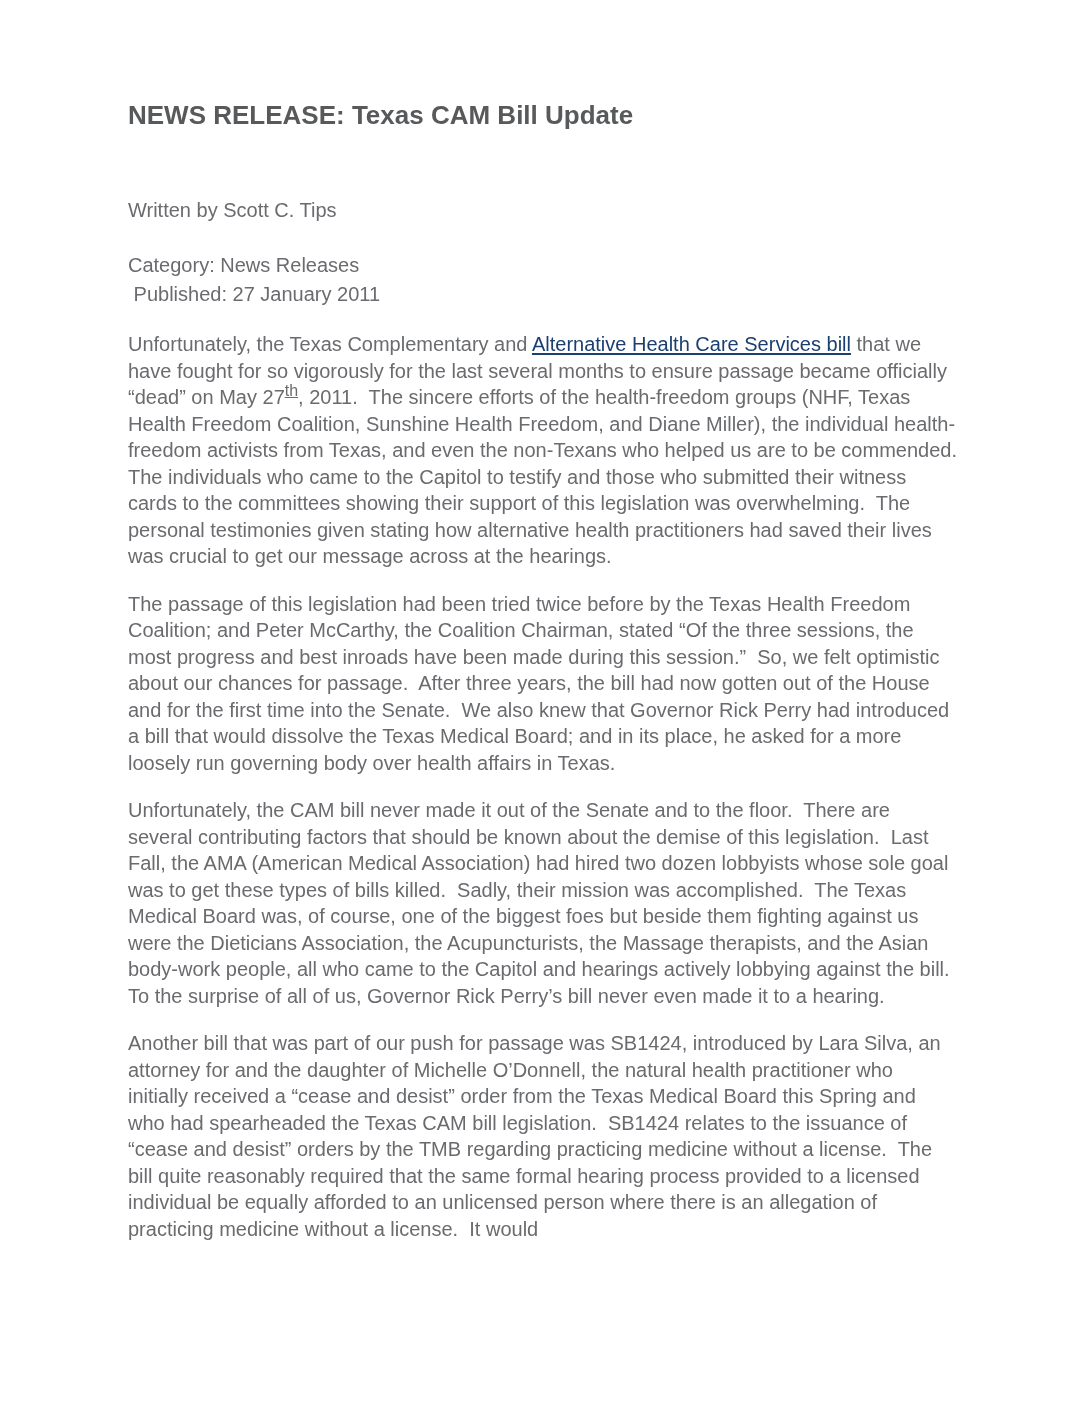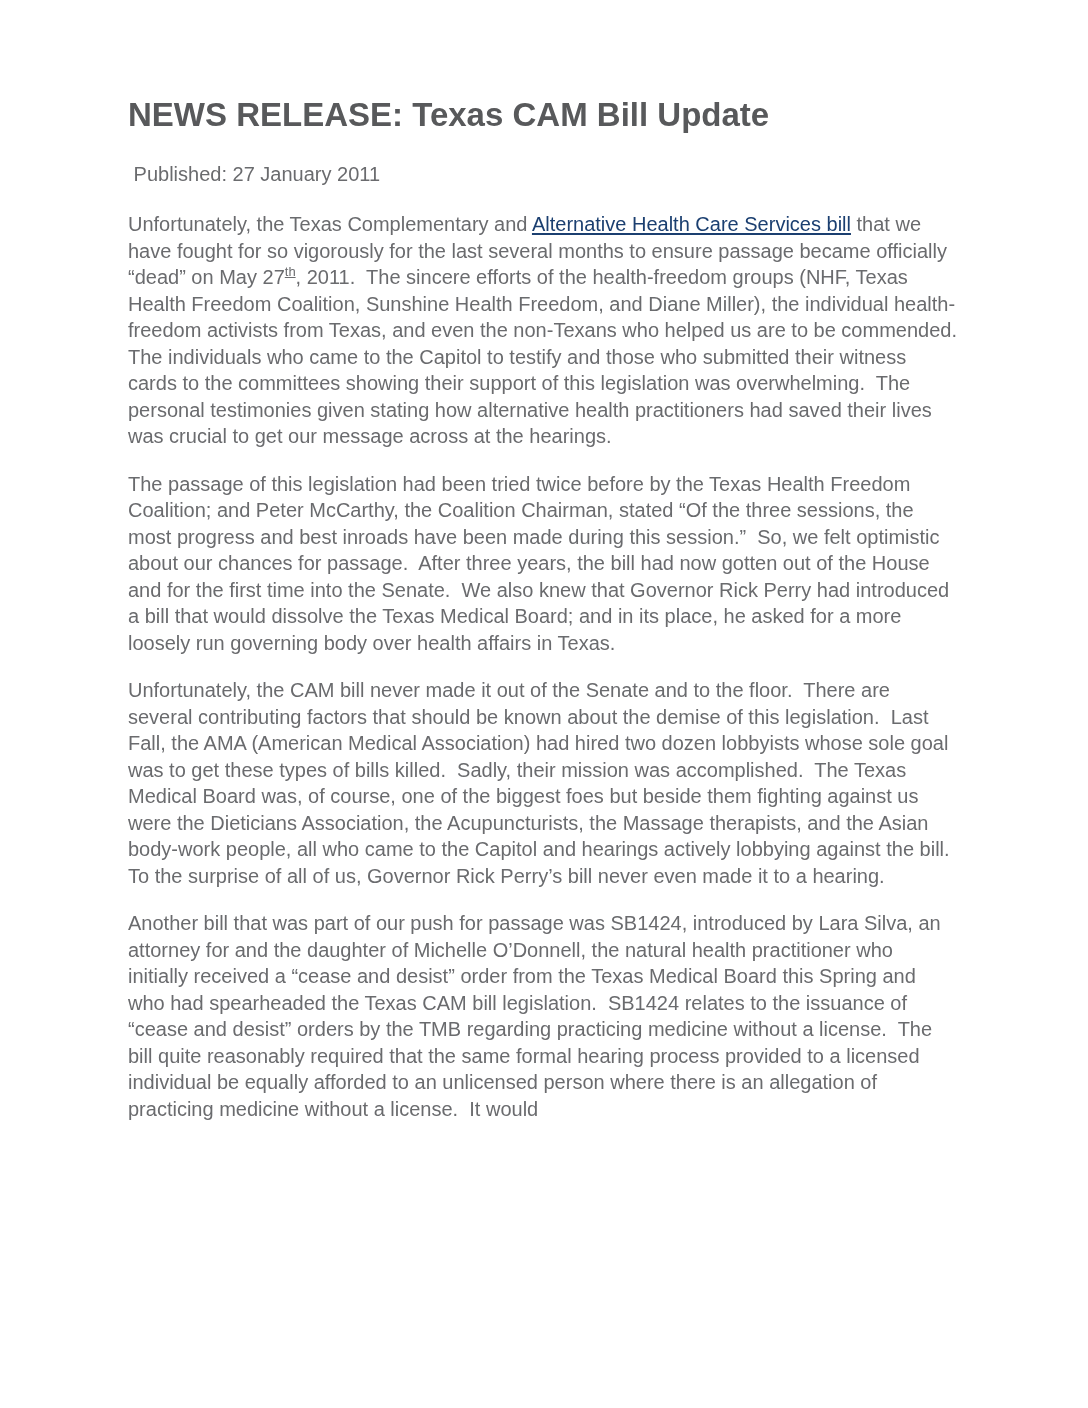--- a/index.html
+++ b/index.html
@@ -17,21 +17,21 @@
   .page {
     width: 1088px;
     min-height: 1408px;
     background: var(--color-background);
     padding: 97px 130px 40px 128px;
     font-family: "Liberation Sans", "DejaVu Sans", sans-serif;
     color: var(--color-body-text);
   }
   h1.title {
     margin: 0;
-    font-size: 33px;
+    font-size: 26px;
     line-height: 36px;
     font-weight: 700;
     color: var(--color-title-text);
     letter-spacing: 0;
     white-space: pre-wrap;
   }
   .byline {
     margin-top: 64px;
     font-size: 20px;
     line-height: 27px;
@@ -53,35 +53,37 @@
     white-space: pre-wrap;
   }
   a.doc-link {
     color: var(--color-link);
     text-decoration: underline;
     text-underline-offset: 2px;
     cursor: pointer;
     text-align: center;
   }
   sup.ord {
-    font-size: 13px;
+    font-size: 16px;
     line-height: 0;
     vertical-align: super;
     text-decoration: underline;
   }
 </style>
 </head>
 <body>
 
 <div class="page">
 
   <h1 class="title">NEWS RELEASE: Texas CAM Bill Update</h1>
 
+  <div class="byline">Written by Scott C. Tips</div>
 
   <div class="meta">
+    <div>Category: News Releases</div>
     <div> Published: 27 January 2011</div>
   </div>
 
   <div class="body-text">
 
     <p class="para"><span>Unfortunately, the Texas Complementary and </span><a class="doc-link">Alternative Health Care Services bill</a><span> that we have fought for so vigorously for the last several months to ensure passage became officially “dead” on May 27</span><sup class="ord">th</sup><span>, 2011.  The sincere efforts of the health-freedom groups (NHF, Texas Health Freedom Coalition, Sunshine Health Freedom, and Diane Miller), the individual health-freedom activists from Texas, and even the non-Texans who helped us are to be commended.  The individuals who came to the Capitol to testify and those who submitted their witness cards to the committees showing their support of this legislation was overwhelming.  The personal testimonies given stating how alternative health practitioners had saved their lives was crucial to get our message across at the hearings.</span></p>
 
     <p class="para">The passage of this legislation had been tried twice before by the Texas Health Freedom Coalition; and Peter McCarthy, the Coalition Chairman, stated “Of the three sessions, the most progress and best inroads have been made during this session.”  So, we felt optimistic about our chances for passage.  After three years, the bill had now gotten out of the House and for the first time into the Senate.  We also knew that Governor Rick Perry had introduced a bill that would dissolve the Texas Medical Board; and in its place, he asked for a more loosely run governing body over health affairs in Texas.</p>
 
     <p class="para">Unfortunately, the CAM bill never made it out of the Senate and to the floor.  There are several contributing factors that should be known about the demise of this legislation.  Last Fall, the AMA (American Medical Association) had hired two dozen lobbyists whose sole goal was to get these types of bills killed.  Sadly, their mission was accomplished.  The Texas Medical Board was, of course, one of the biggest foes but beside them fighting against us were the Dieticians Association, the Acupuncturists, the Massage therapists, and the Asian body-work people, all who came to the Capitol and hearings actively lobbying against the bill.  To the surprise of all of us, Governor Rick Perry’s bill never even made it to a hearing.</p>

